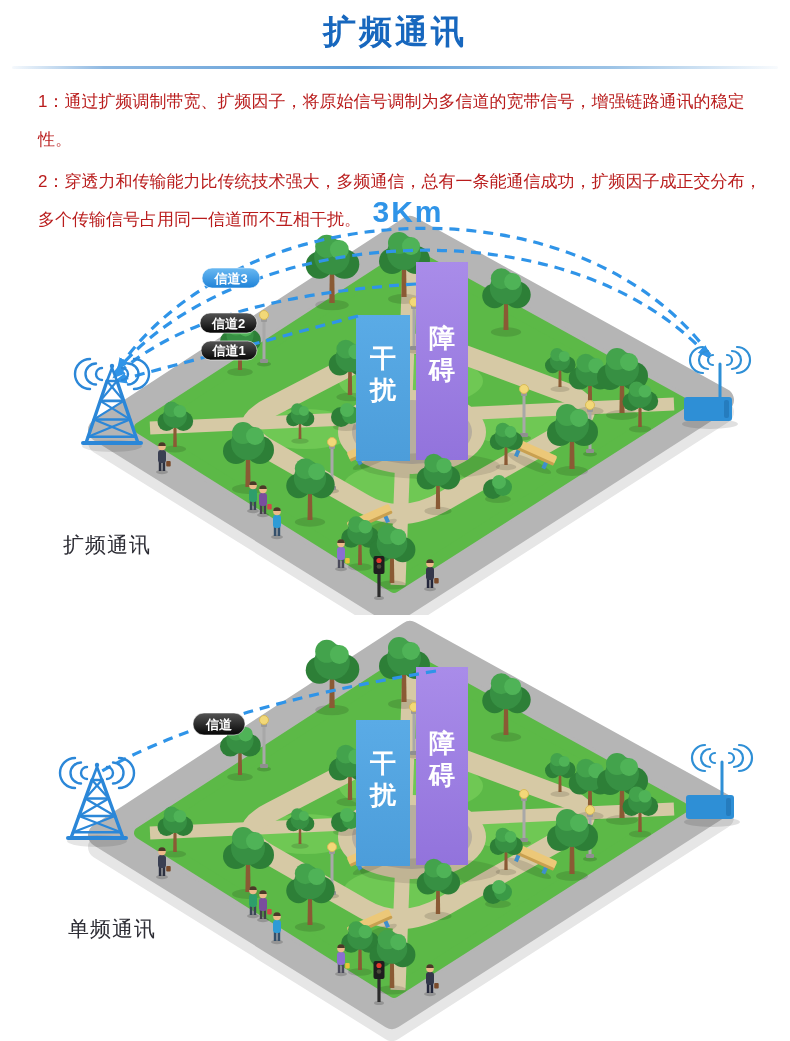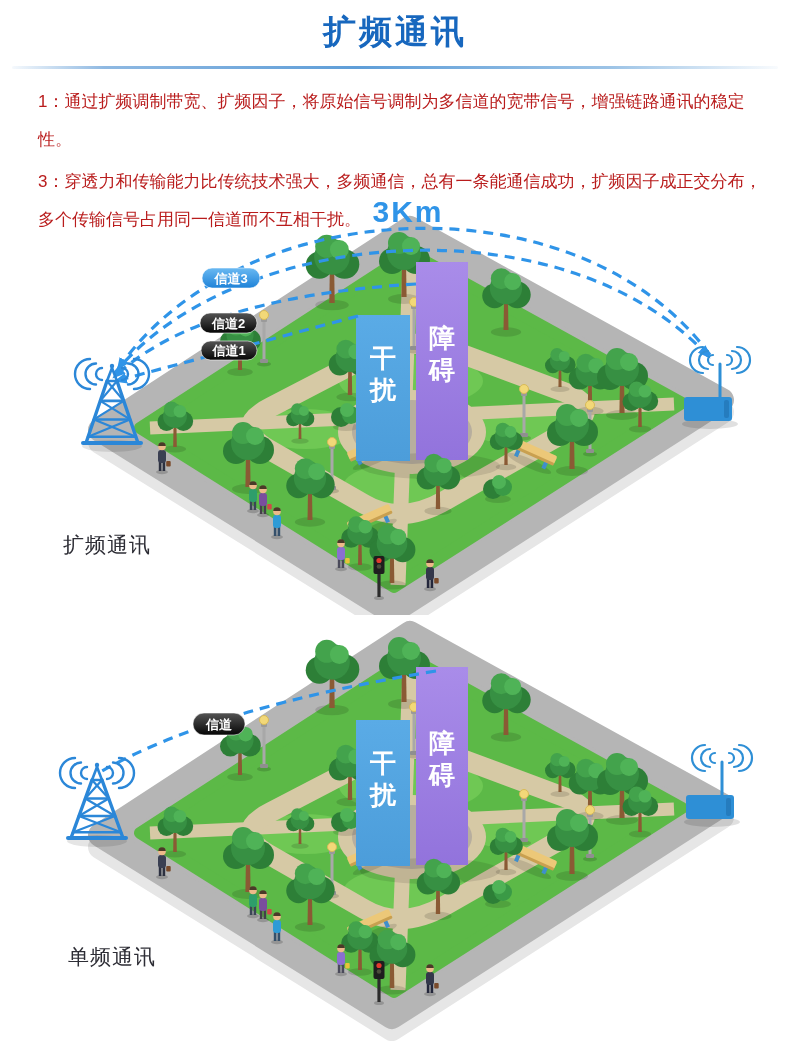--- a/index.html
+++ b/index.html
@@ -11,35 +11,35 @@
   .divider{height:3px;margin:11px 12px 0 12px;border-radius:2px;
     background:linear-gradient(90deg,rgba(190,215,240,0.15),#8fb9e2 12%,#5f9ed8 45%,#9cc3e6 78%,rgba(190,215,240,0.1));}
   .intro{padding:14px 26px 0 38px;font-size:17px;line-height:38px;color:#b91c1c;}
   .intro p{margin:0 0 4px 0;}
   figure{position:absolute;left:0;margin:0;width:790px;}
   #fig1{top:185px;height:430px;}
   #fig2{top:615px;height:426px;}
   figure svg{position:absolute;left:0;top:0;display:block;}
   figcaption{position:absolute;font-size:21px;color:#2d2d35;letter-spacing:1px;}
   #fig1 figcaption{left:63px;top:346px;}
-  #fig2 figcaption{left:68px;top:328px;}
+  #fig2 figcaption{left:68px;top:300px;}
   svg text{font-family:"Liberation Sans",sans-serif;}
 </style>
 </head>
 <body>
 
 <div class="page">
   <header>
     <h1 class="title">扩频通讯</h1>
     <div class="divider"></div>
   </header>
 
   <section class="intro">
     <p>1：通过扩频调制带宽、扩频因子，将原始信号调制为多信道的宽带信号，增强链路通讯的稳定性。</p>
-    <p>3：穿透力和传输能力比传统技术强大，多频通信，总有一条能通信成功，扩频因子成正交分布，多个传输信号占用同一信道而不互相干扰。</p>
+    <p>2：穿透力和传输能力比传统技术强大，多频通信，总有一条能通信成功，扩频因子成正交分布，多个传输信号占用同一信道而不互相干扰。</p>
   </section>
 
   <figure id="fig1">
     <svg id="svg1" width="790" height="430" viewBox="0 0 790 430">
         <defs>
           <linearGradient id="p1pb" x1="0" y1="0" x2="0" y2="1">
             <stop offset="0" stop-color="#6ab9f2"></stop>
             <stop offset="1" stop-color="#1e82d8"></stop>
           </linearGradient>
           <linearGradient id="p1pd" x1="0" y1="0" x2="0" y2="1">

